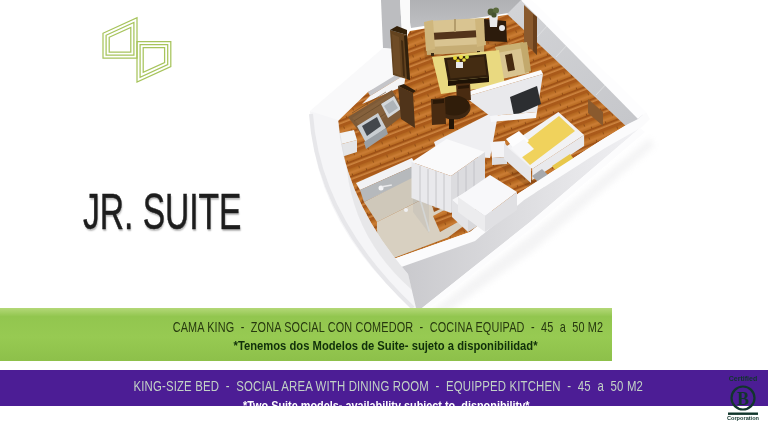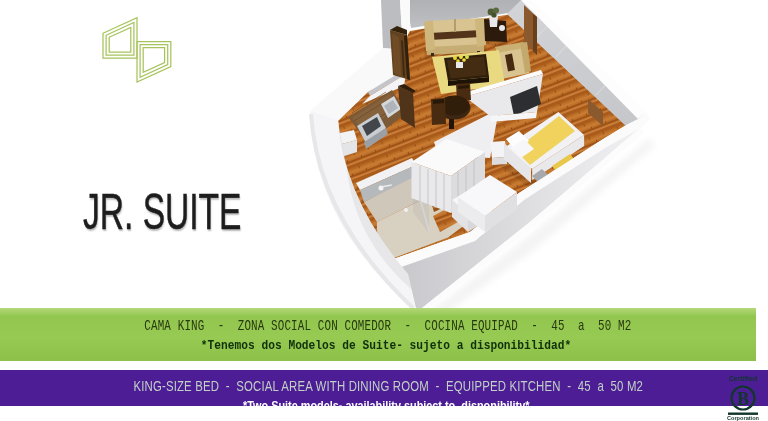--- a/index.html
+++ b/index.html
@@ -1,21 +1,21 @@
 <!DOCTYPE html>
 <html><head>
 <meta charset="utf-8">
 <style>
   html,body{margin:0;padding:0;}
   body{width:768px;height:421px;background:#ffffff;overflow:hidden;position:relative;
        font-family:"Liberation Sans", sans-serif;}
   .abs{position:absolute;}
   
-  #band1{left:0;top:308px;width:756px;height:53px;
-    background:linear-gradient(180deg,#b4d878 0%,#92c64f 16%,#97ca52 55%,#8dc04a 100%);font-family:Liberation Mono, monospace;}
+  #band1{left:0;top:308px;width:612px;height:53px;
+    background:linear-gradient(180deg,#b4d878 0%,#92c64f 16%,#97ca52 55%,#8dc04a 100%);}
   #band1 .l1{position:absolute;left:4px;top:10px;width:768px;text-align:center;
     color:#27390f;font-size:15px;letter-spacing:0.2px;white-space:nowrap;}
   #band1 .l1 span{display:inline-block;transform:scaleX(0.725);transform-origin:center;}
   #band1 .l2{position:absolute;left:2px;top:31px;width:768px;text-align:center;
     color:#10300a;font-size:12px;font-weight:bold;white-space:nowrap;}
   #band1 .l2 span{display:inline-block;transform:scaleX(0.935);transform-origin:center;}
   
   #band2{left:0;top:370px;width:768px;height:36px;background:#4c1d95;padding-left:36px;}
   #band2 .l1{position:absolute;left:4px;top:7px;width:768px;text-align:center;
     color:#c2d1c6;font-size:15px;letter-spacing:0.2px;white-space:nowrap;}

